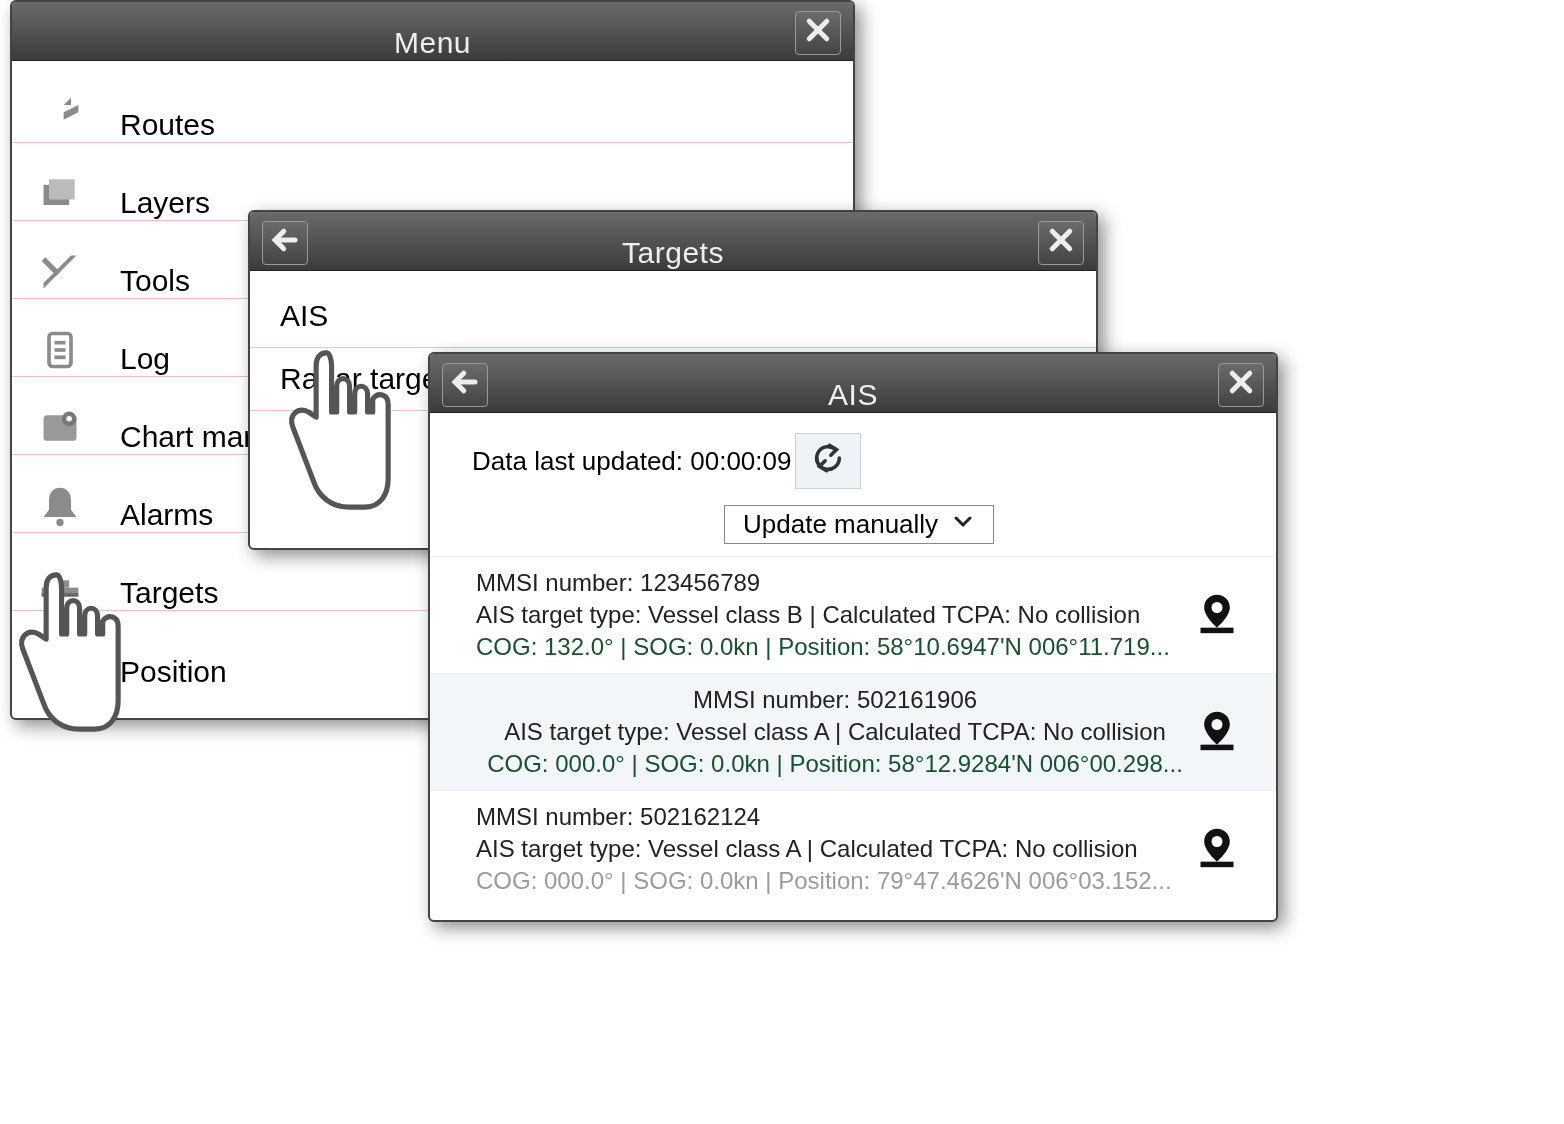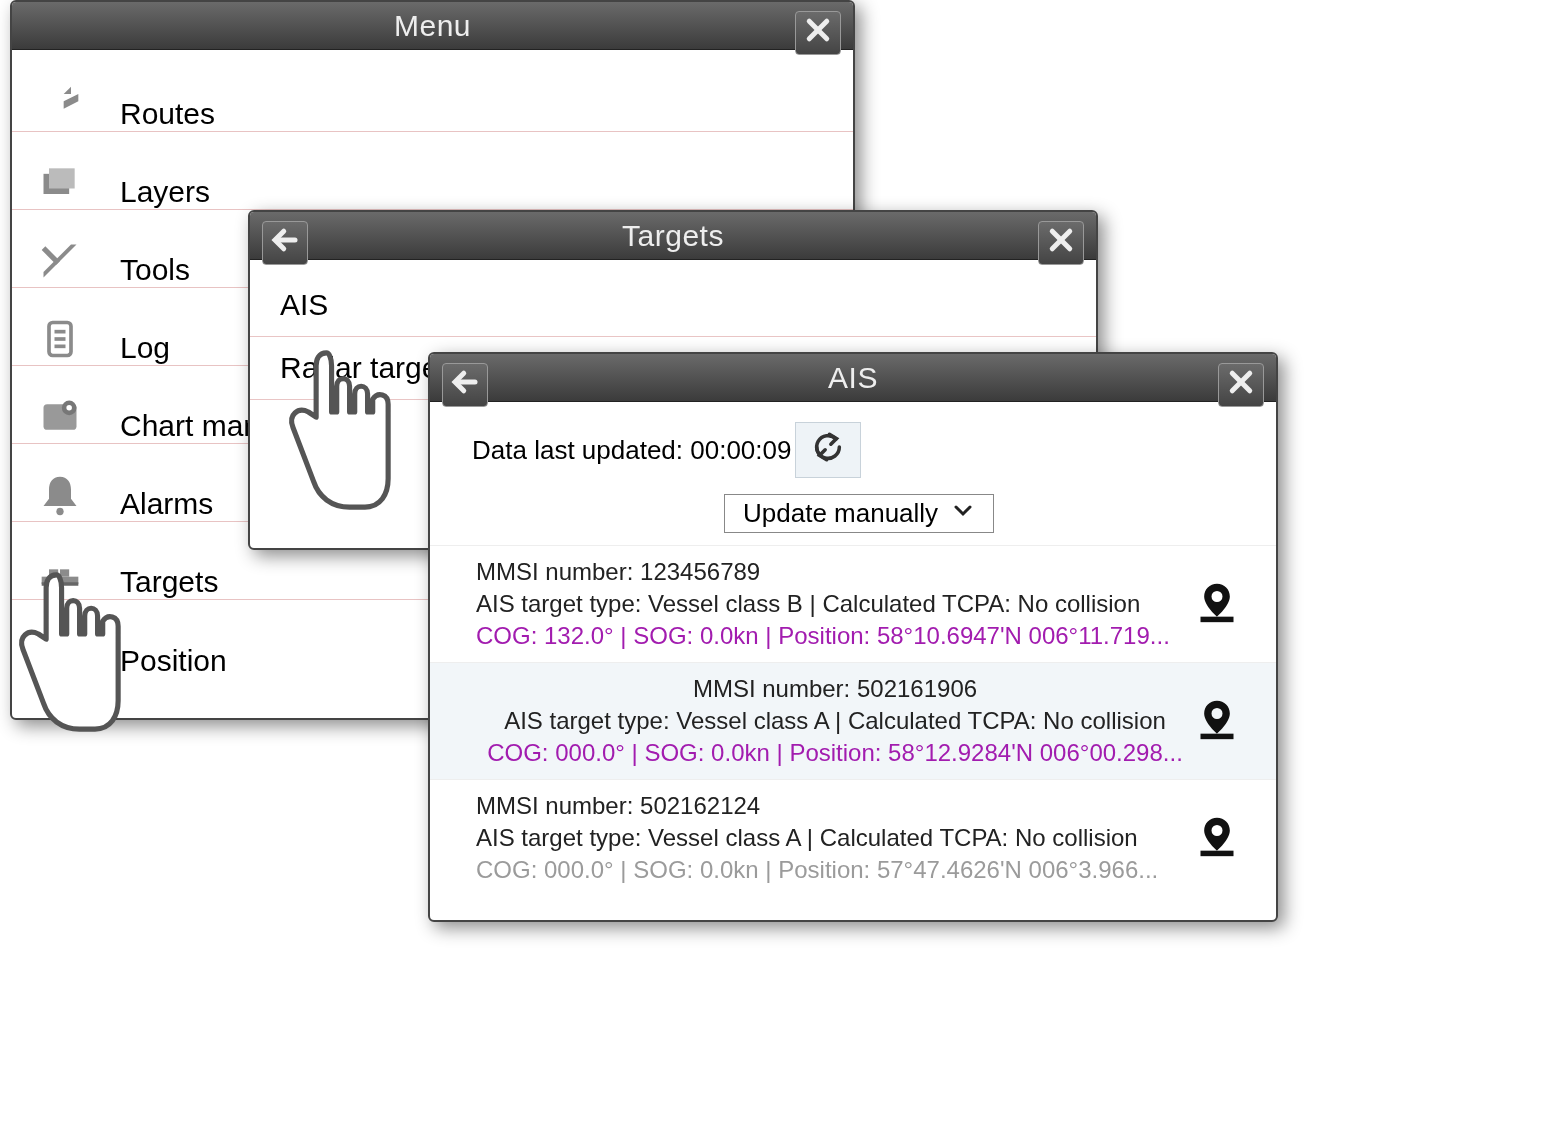--- a/index.html
+++ b/index.html
@@ -15,25 +15,25 @@
   }
   .panel {
     position: absolute;
     background: #fff;
     border: 2px solid #444;
     border-radius: 6px;
     box-shadow: 6px 6px 18px rgba(0,0,0,0.45);
     overflow: hidden;
   }
   .titlebar {
-    height: 48px;
+    height: 59px;
     background: linear-gradient(#6a6a6a, #3b3b3b);
     border-bottom: 1px solid #222;
     display: flex;
-    align-items: center;
+    align-items: flex-end;
     position: relative;
     color: #eee;
     font-size: 30px;
     letter-spacing: 0.5px;
   }
   .titlebar .title {
     flex: 1;
     text-align: center;
   }
   .tb-btn {
@@ -129,21 +129,21 @@
   .ais-list { }
   .ais-row {
     display:flex;
     align-items:center;
     padding: 10px 36px 10px 46px;
     border-top: 1px solid #eee;
     cursor:pointer;
   }
   .ais-row.alt { background:#f2f6f9;text-align:center; }
   .ais-text { flex:1; font-size: 24px; line-height: 32px; color:#222; }
-  .ais-text .l3 { color:#a21caf; }
+  .ais-text .l3 { color:#14532d; }
   .ais-row-3 .l3 { color:#9b9b9b; }
   .pin-icon { width:46px; height:46px; color:#111; display:flex;align-items:center;justify-content:center;}
   .pin-icon svg{width:44px;height:44px;}
 
   
   .hand {
     position:absolute;
     width: 130px;
     height: 180px;
     pointer-events:none;
@@ -367,21 +367,21 @@
               <path d="M12 2 C8 2 5 5 5 9 C5 14 12 20 12 20 C12 20 19 14 19 9 C19 5 16 2 12 2 Z M12 12 A3 3 0 1 1 12 6 A3 3 0 1 1 12 12 Z"></path>
               <rect x="3" y="20" width="18" height="3"></rect>
             </svg>
         </span>
       </div>
     </div>
     <div class="ais-row ais-row-3">
       <div class="ais-text">
         <div>MMSI number: 502162124</div>
         <div>AIS target type: Vessel class A | Calculated TCPA: No collision</div>
-        <div class="l3">COG: 000.0° | SOG: 0.0kn | Position: 57°47.4626'N 006°3.966...</div>
+        <div class="l3">COG: 000.0° | SOG: 0.0kn | Position: 79°47.4626'N 006°03.152...</div>
       </div>
       <div class="pin-icon">
         <span>
           <svg viewBox="0 0 24 24" fill="currentColor">
               <path d="M12 2 C8 2 5 5 5 9 C5 14 12 20 12 20 C12 20 19 14 19 9 C19 5 16 2 12 2 Z M12 12 A3 3 0 1 1 12 6 A3 3 0 1 1 12 12 Z"></path>
               <rect x="3" y="20" width="18" height="3"></rect>
             </svg>
         </span>
       </div>
     </div>

